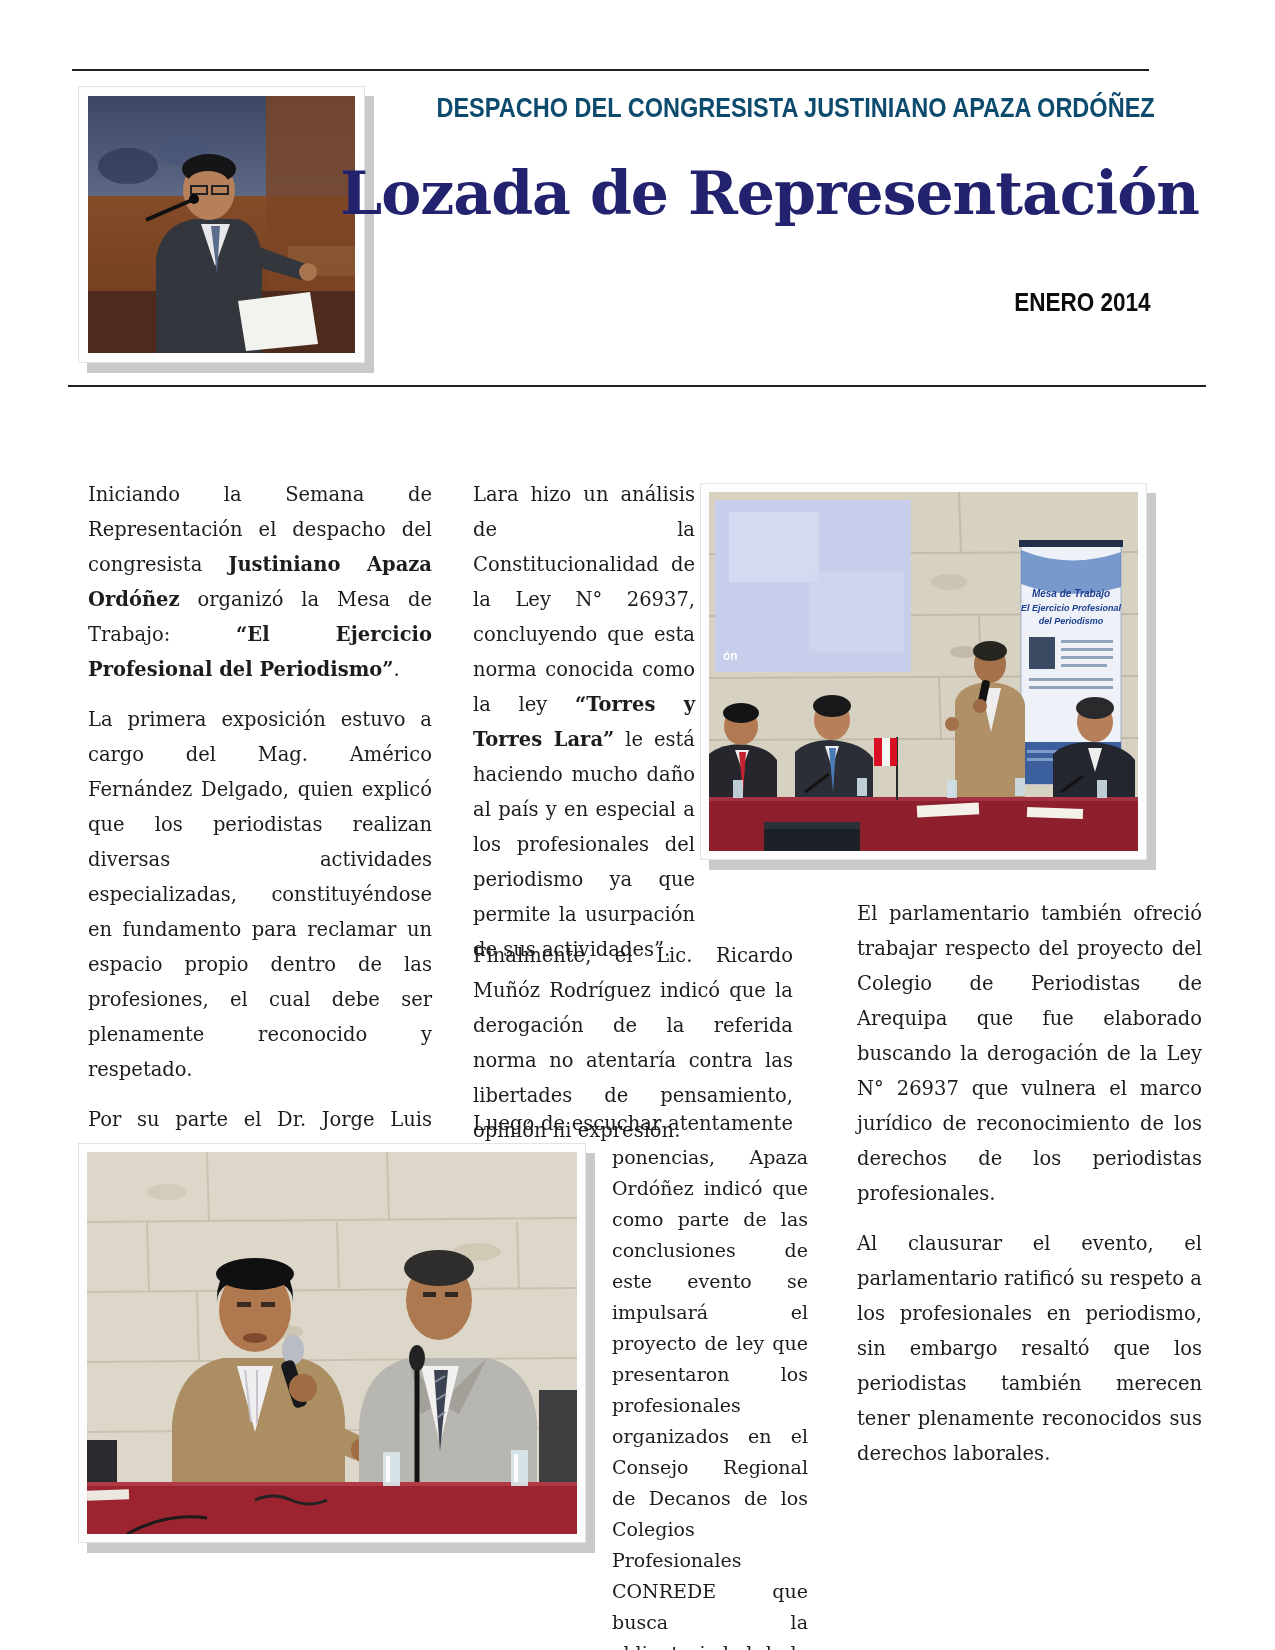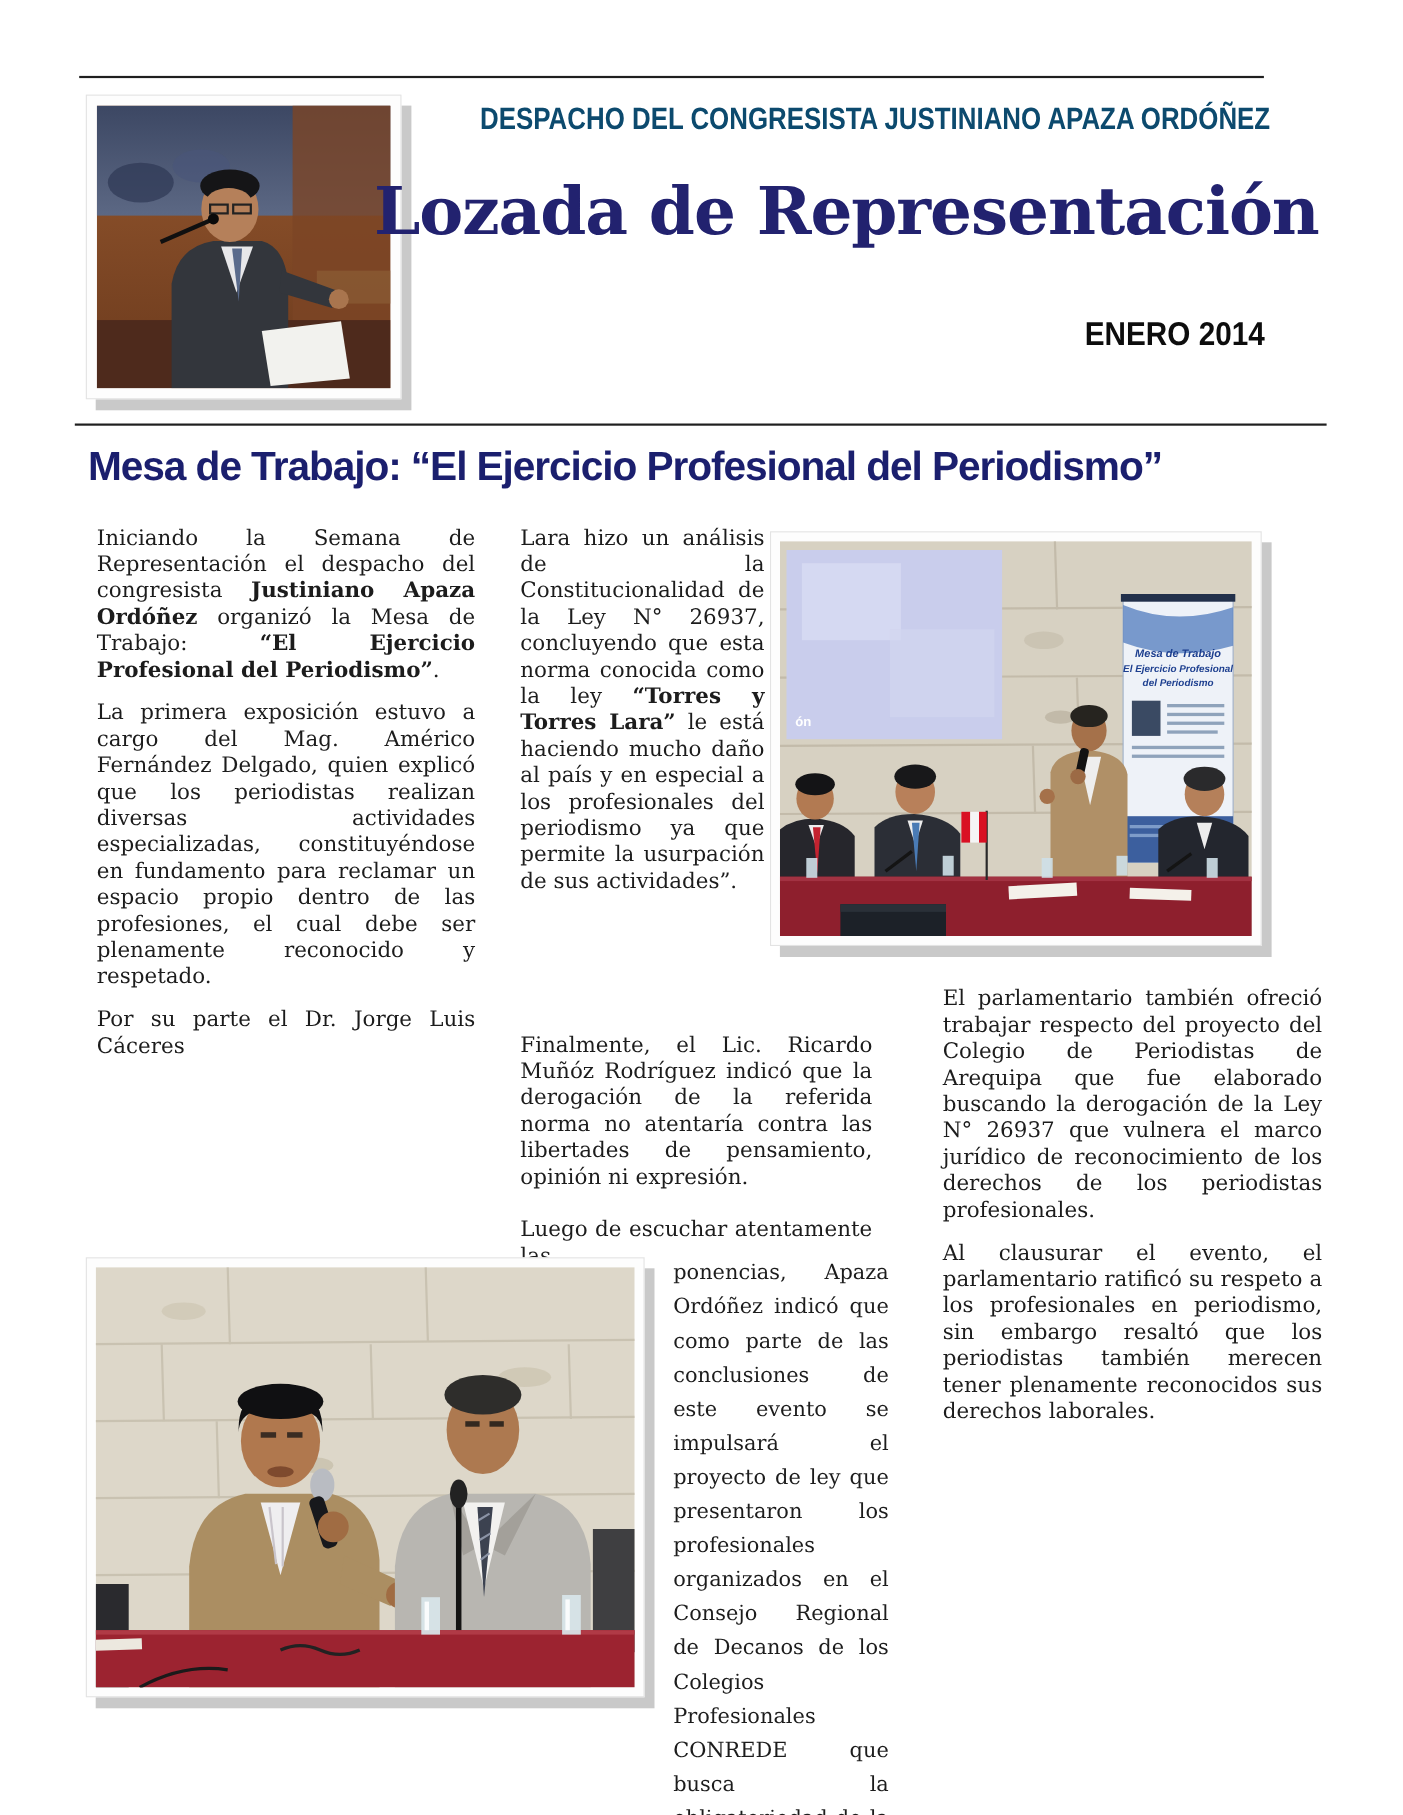--- a/index.html
+++ b/index.html
@@ -9,26 +9,26 @@
   .frame{position:absolute;background:#fdfdfd;border:1px solid #e3e3e3;
          box-shadow:9px 10px 0 #c9c9c9;padding:8px;box-sizing:border-box;}
   .frame .ph{width:100%;height:100%;display:block;}
   .masthead-office{position:absolute;left:368px;top:92px;width:748px;text-align:center;
        font-family:"Liberation Sans",sans-serif;font-weight:bold;font-size:28px;color:#0c4a6e;white-space:nowrap;}
   .masthead-office .cond{display:inline-block;transform:scaleX(.84);transform-origin:center;}
   .masthead-title{position:absolute;left:340px;top:158px;width:800px;text-align:center;
        font-family:"DejaVu Serif",serif;font-weight:bold;font-size:60px;color:#22226f;
        letter-spacing:-1px;white-space:nowrap;}
   .masthead-date{position:absolute;left:740px;top:288px;width:410px;text-align:right;
-       font-family:"Liberation Sans",sans-serif;font-weight:bold;font-size:30px;color:#0d0d0d;}
+       font-family:"Liberation Sans",sans-serif;font-weight:bold;font-size:25px;color:#0d0d0d;}
   .masthead-date .cond{display:inline-block;transform:scaleX(.9);transform-origin:right;}
   .headline{position:absolute;left:80px;top:403px;width:1130px;
        font-family:"Liberation Sans",sans-serif;font-weight:bold;font-size:37px;
        letter-spacing:-1px;color:#1b1f6e;white-space:nowrap;}
-  .col{position:absolute;font-size:19.5px;line-height:24px;text-align:justify;}
+  .col{position:absolute;font-size:19.5px;line-height:35px;text-align:justify;}
   .col p{margin:0 0 15px 0;}
   .col b{font-weight:bold;}
   .lead-line{text-align:justify;text-align-last:justify;}
   .narrow{font-size:19px;line-height:31px;}
   svg{display:block;}
 </style>
 </head>
 <body>
 
 <div class="page">
@@ -77,21 +77,20 @@
   <div class="masthead-office">
     <span class="cond">DESPACHO DEL CONGRESISTA JUSTINIANO APAZA ORDÓÑEZ</span>
   </div>
   <div class="masthead-title">Lozada de Representación</div>
   <div class="masthead-date">
     <span class="cond">ENERO 2014</span>
   </div>
 
   <div class="rule" style="left:68px;top:385px;width:1138px;"></div>
 
-  <div class="headline">Mesa de Trabajo: “El Ejercicio Profesional del Periodismo”</div>
 
   <div class="col" style="left:88px;top:477px;width:344px;">
     <p><span>Iniciando la Semana de Representación el despacho del congresista </span><b>Justiniano Apaza Ordóñez</b><span> organizó la Mesa de Trabajo: </span><b>“El Ejercicio Profesional del Periodismo”</b><span>.</span></p>
     <p>La primera exposición estuvo a cargo del Mag. Américo Fernández Delgado, quien explicó que los periodistas realizan diversas actividades especializadas, constituyéndose en fundamento para reclamar un espacio propio dentro de las profesiones, el cual debe ser plenamente reconocido y respetado.</p>
     <p>Por su parte el Dr. Jorge Luis Cáceres</p>
   </div>
 
   <div class="col" style="left:473px;top:477px;width:222px;">
     <p><span>Lara hizo un análisis de la Constitucionalidad de la Ley N° 26937, concluyendo que esta norma conocida como la ley </span><b>“Torres y Torres Lara”</b><span> le está haciendo mucho daño al país y en especial a los profesionales del periodismo ya que permite la usurpación de sus actividades”.</span></p>
   </div>

